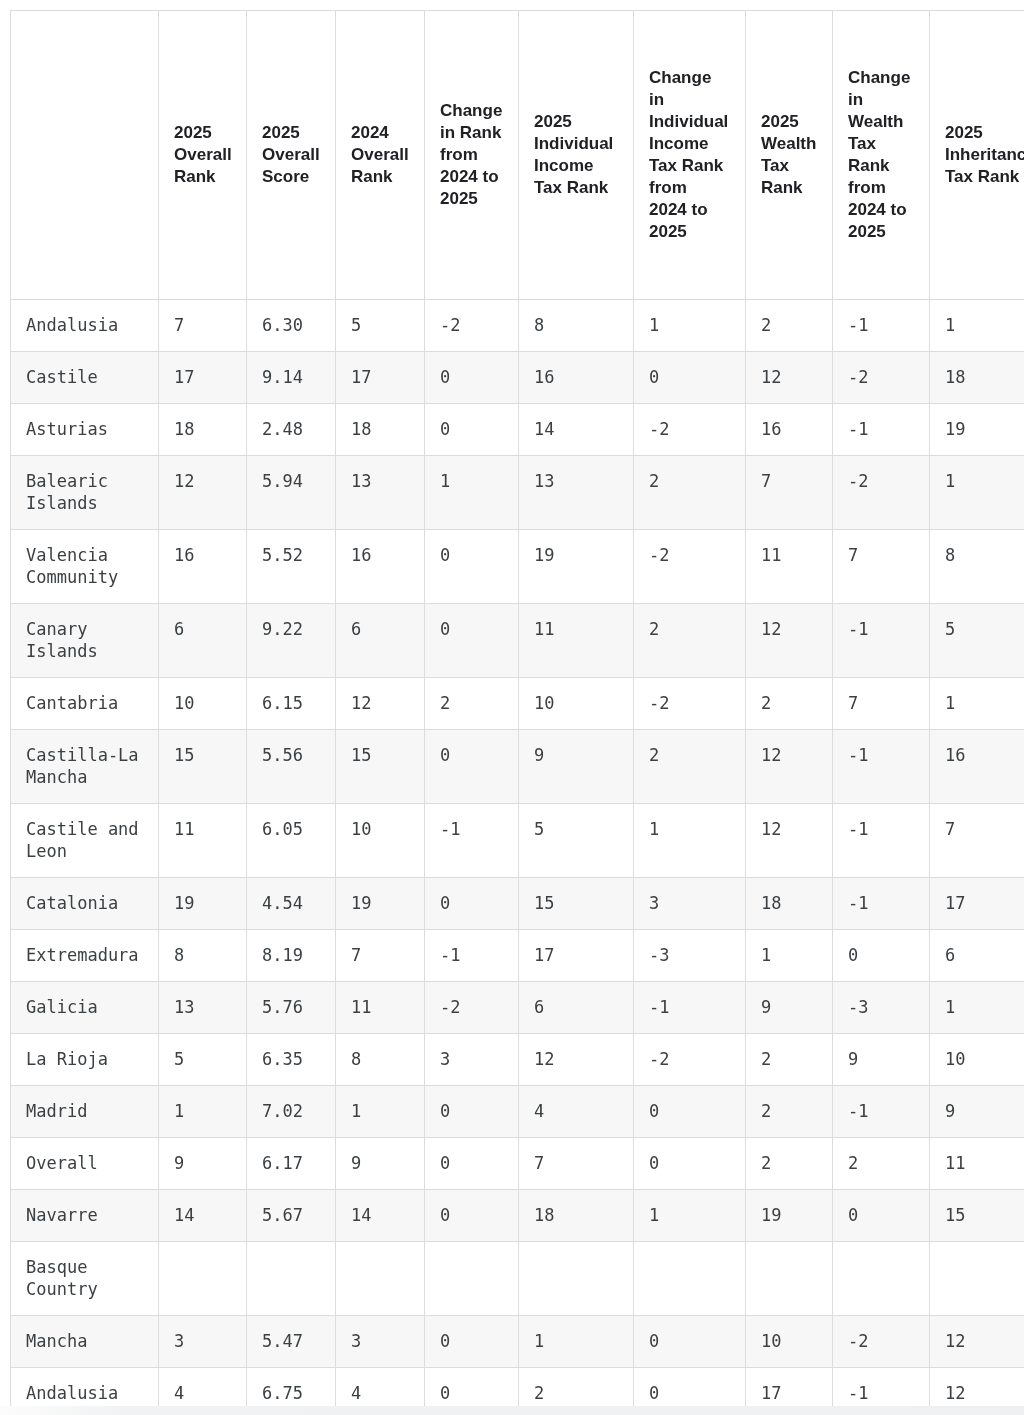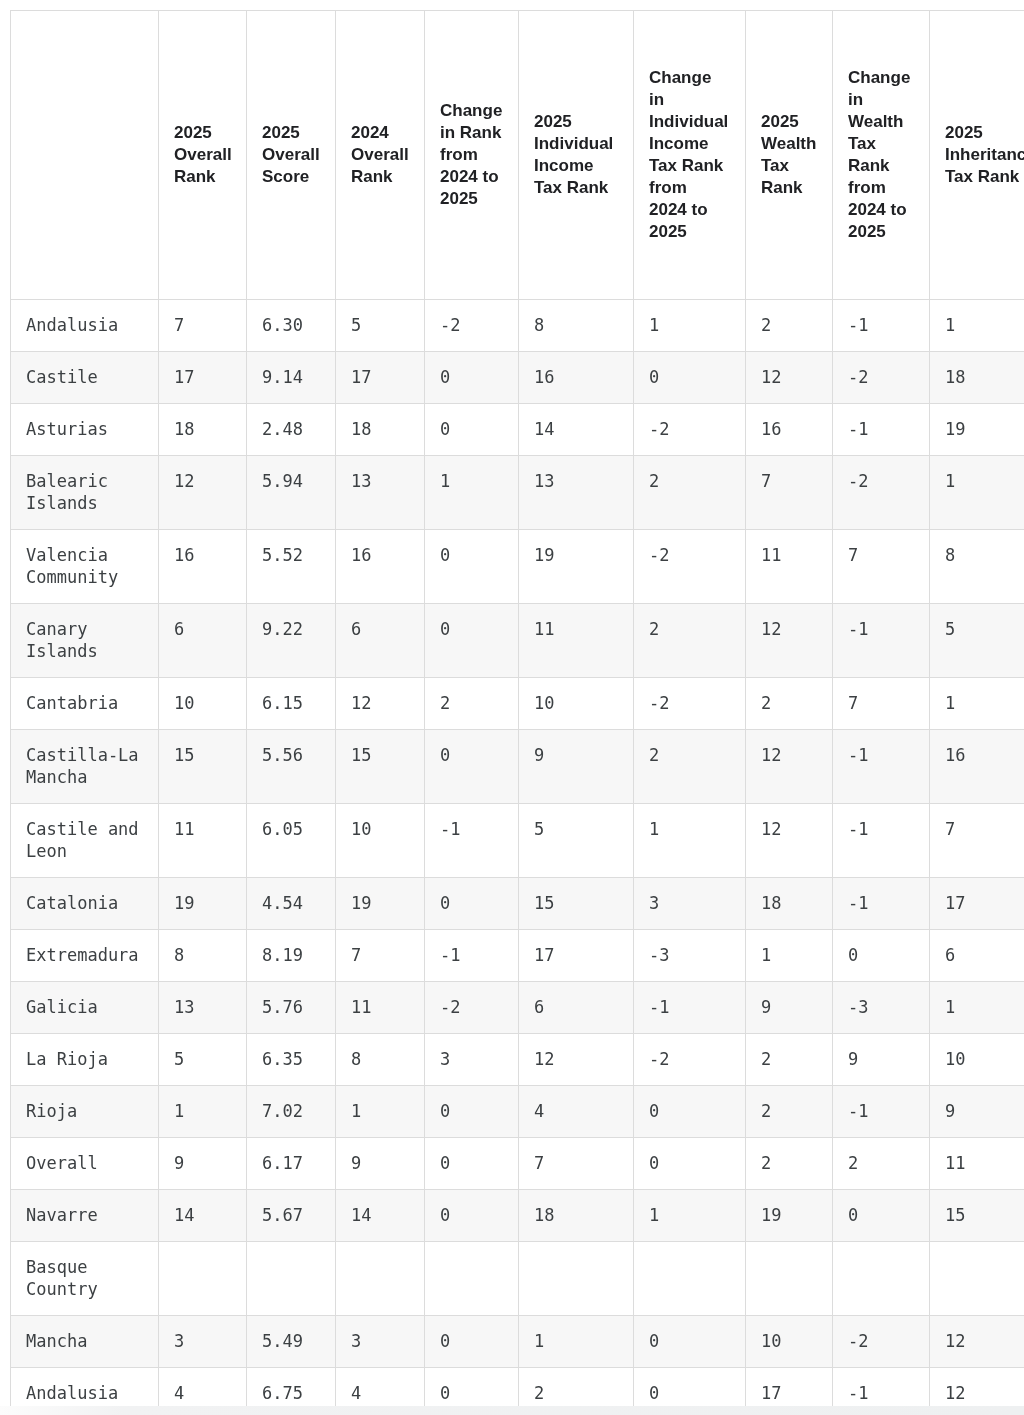--- a/index.html
+++ b/index.html
@@ -278,21 +278,21 @@
           <td>6.35</td>
           <td>8</td>
           <td>3</td>
           <td>12</td>
           <td>-2</td>
           <td>2</td>
           <td>9</td>
           <td>10</td>
         </tr>
         <tr>
-          <td>Rioja</td>
+          <td>Madrid</td>
           <td>1</td>
           <td>7.02</td>
           <td>1</td>
           <td>0</td>
           <td>4</td>
           <td>0</td>
           <td>2</td>
           <td>-1</td>
           <td>9</td>
         </tr>
@@ -328,21 +328,21 @@
           <td></td>
           <td></td>
           <td></td>
           <td></td>
           <td></td>
           <td></td>
         </tr>
         <tr>
           <td>Mancha</td>
           <td>3</td>
-          <td>5.49</td>
+          <td>5.47</td>
           <td>3</td>
           <td>0</td>
           <td>1</td>
           <td>0</td>
           <td>10</td>
           <td>-2</td>
           <td>12</td>
         </tr>
         <tr>
           <td>Andalusia</td>

